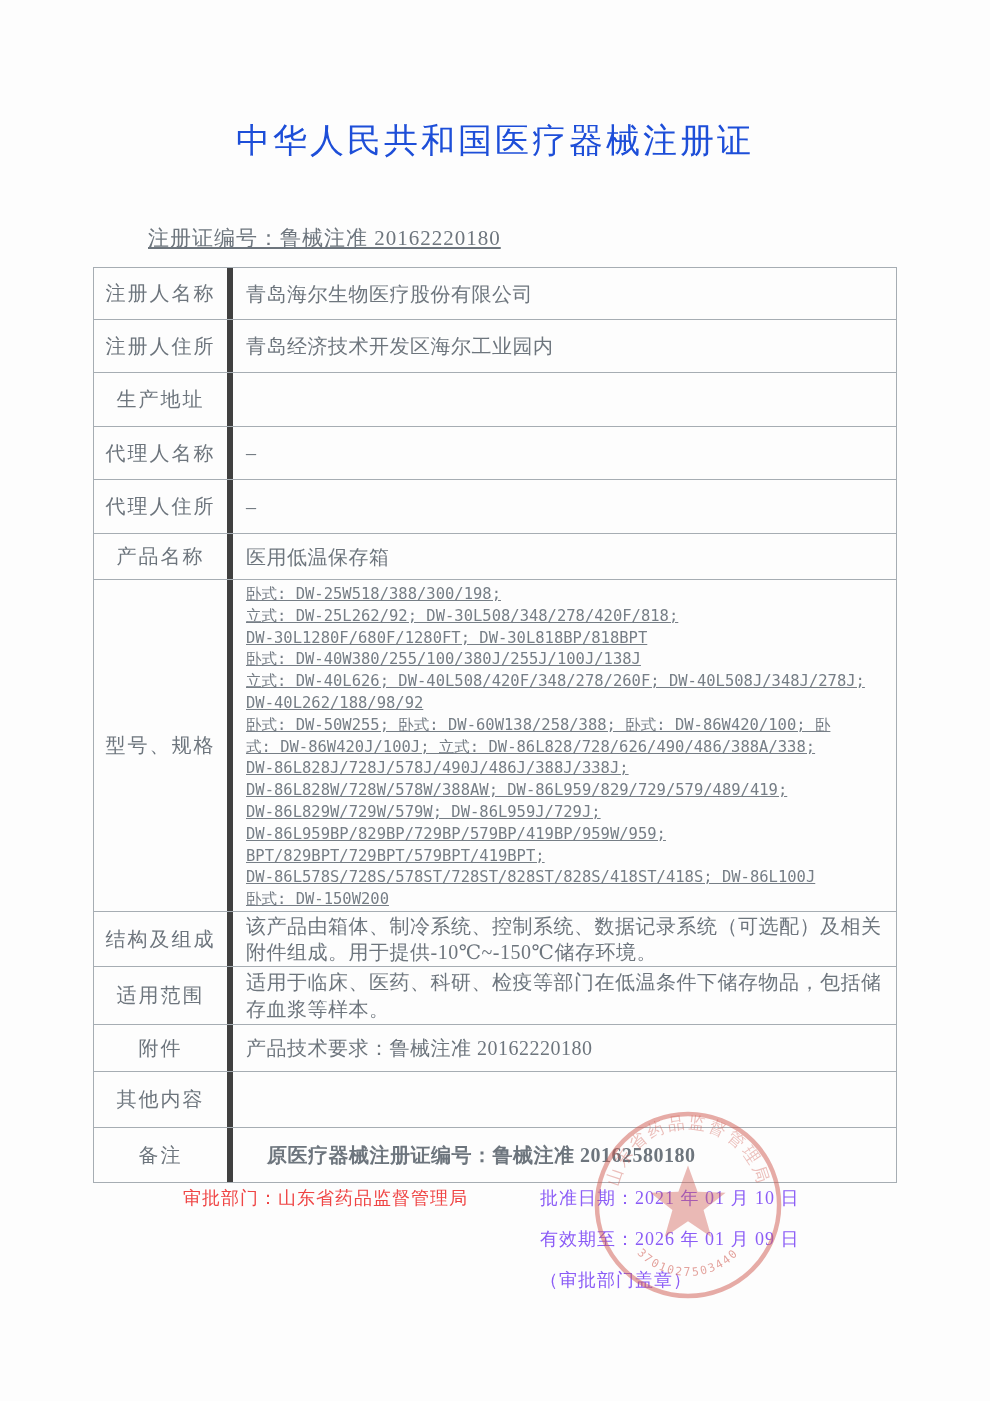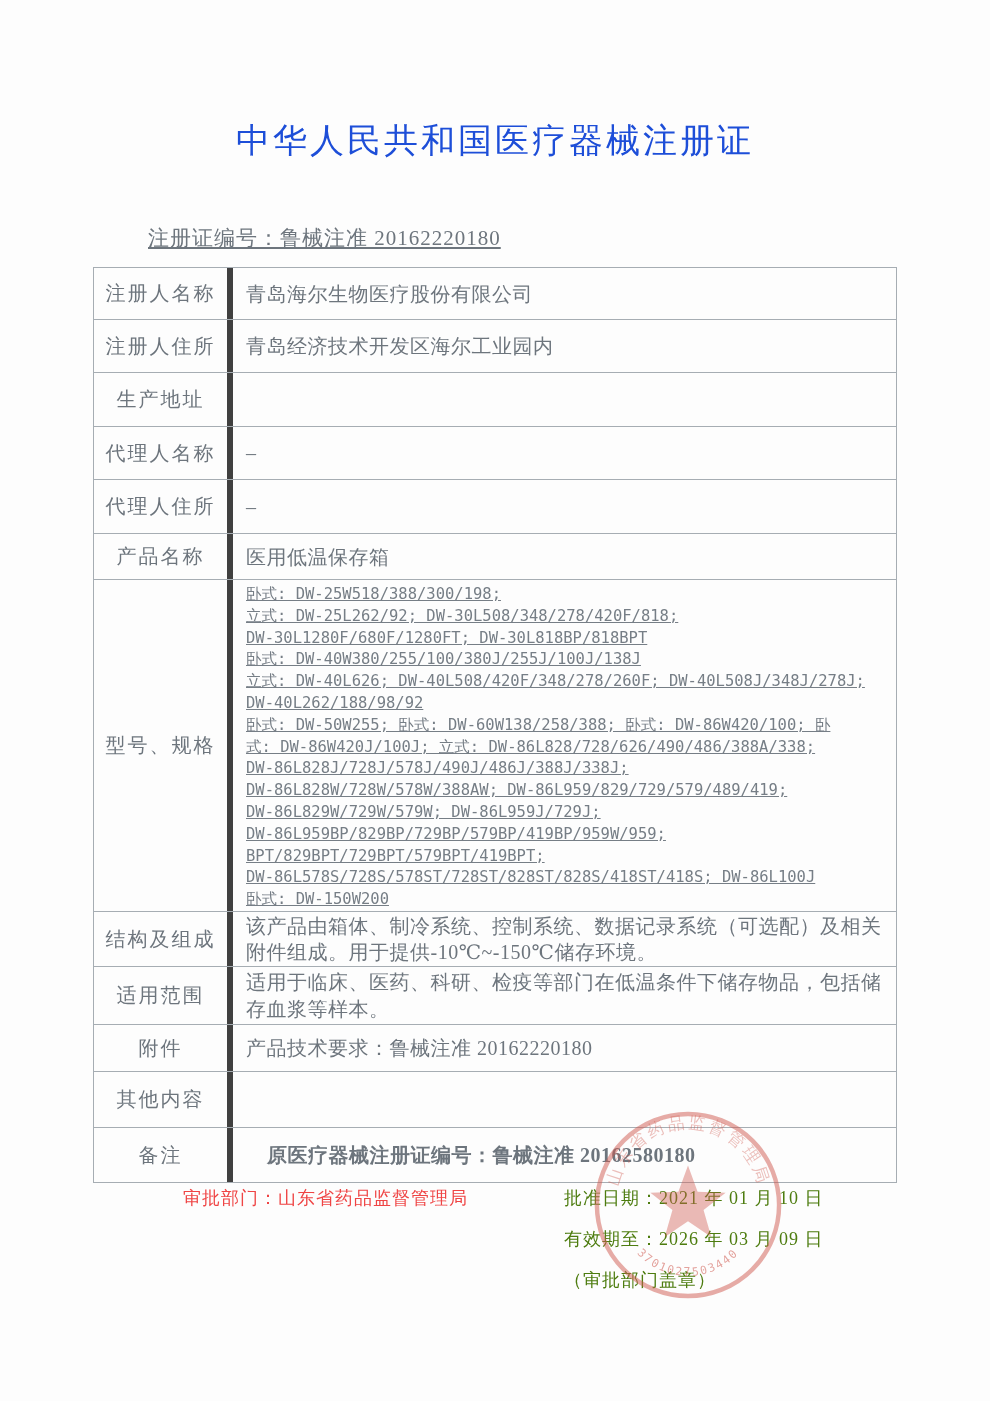--- a/index.html
+++ b/index.html
@@ -34,21 +34,21 @@
   .value-cell.indent{padding-left:34px;font-weight:bold;}
   .spec-cell{
     flex:1;display:block;padding:4px 6px 2px 13px;
     font-family:"DejaVu Sans Mono","Liberation Mono",monospace;
     font-size:15.5px;line-height:21.8px;color:#767e86;letter-spacing:0;
     align-items:flex-start;white-space:nowrap;overflow:hidden;text-decoration:underline;
   }
   .footer-left{
     position:absolute;left:155px;top:1186px;font-size:18px;letter-spacing:1px;color:#ef4444;margin-left:28px;
   }
-  .footer-right{position:absolute;left:540px;top:1186px;font-size:18px;color:#4d7c0f;margin-left:24px;}
+  .footer-right{position:absolute;left:540px;top:1186px;font-size:18px;color:#8b5cf6;}
   .footer-right .fline{line-height:24px;margin-bottom:17px;letter-spacing:1px;}
   .stamp{position:absolute;left:589px;top:1106px;width:198px;height:198px;pointer-events:none;}
 </style>
 </head>
 <body>
 
 <div class="page">
 
   <h1 class="title">中华人民共和国医疗器械注册证</h1>
 
@@ -130,21 +130,21 @@
       <div class="cell label-cell">备注</div>
       <div class="cell value-cell indent">原医疗器械注册证编号：鲁械注准 20162580180</div>
     </div>
 
   </div>
 
   <div class="footer-left"><span>审批部门：</span><span>山东省药品监督管理局</span></div>
 
   <div class="footer-right">
     <div class="fline"><span>批准日期：</span><span>2021 年 01 月 10 日</span></div>
-    <div class="fline"><span>有效期至：</span><span>2026 年 03 月 09 日</span></div>
+    <div class="fline"><span>有效期至：</span><span>2026 年 01 月 09 日</span></div>
     <div class="fline">（审批部门盖章）</div>
   </div>
 
   <svg class="stamp" viewBox="0 0 200 200" xmlns="http://www.w3.org/2000/svg">
     <defs>
       <path id="arcTop" d="M 31 115 A 72 72 0 1 1 169 115" fill="none"></path>
       <path id="arcBottom" d="M 36 130 A 70 70 0 0 0 164 130" fill="none"></path>
     </defs>
     <circle cx="100" cy="100" r="92" fill="none" stroke="#cf5a50" stroke-width="4.5" opacity="0.5"></circle>
     <path d="M100,60 L109.7,86.7 L138,87.6 L115.7,105.1 L123.5,132.4 L100,116.5 L76.5,132.4 L84.3,105.1 L62,87.6 L90.3,86.7 Z" fill="#cf5a50" opacity="0.42"></path>

